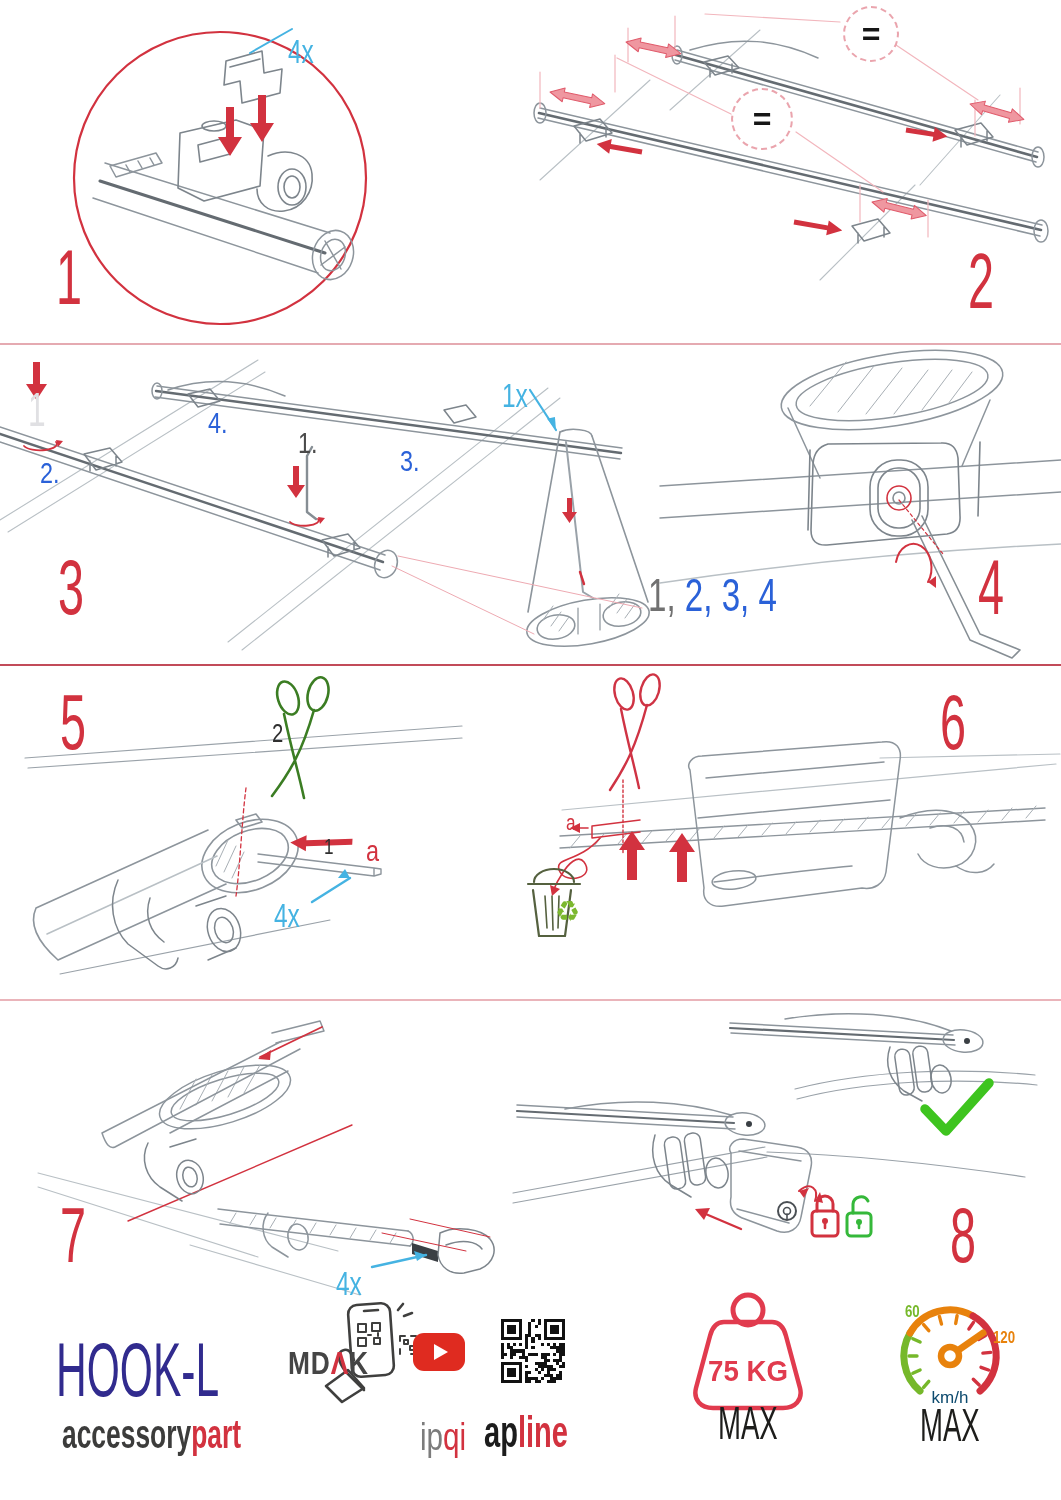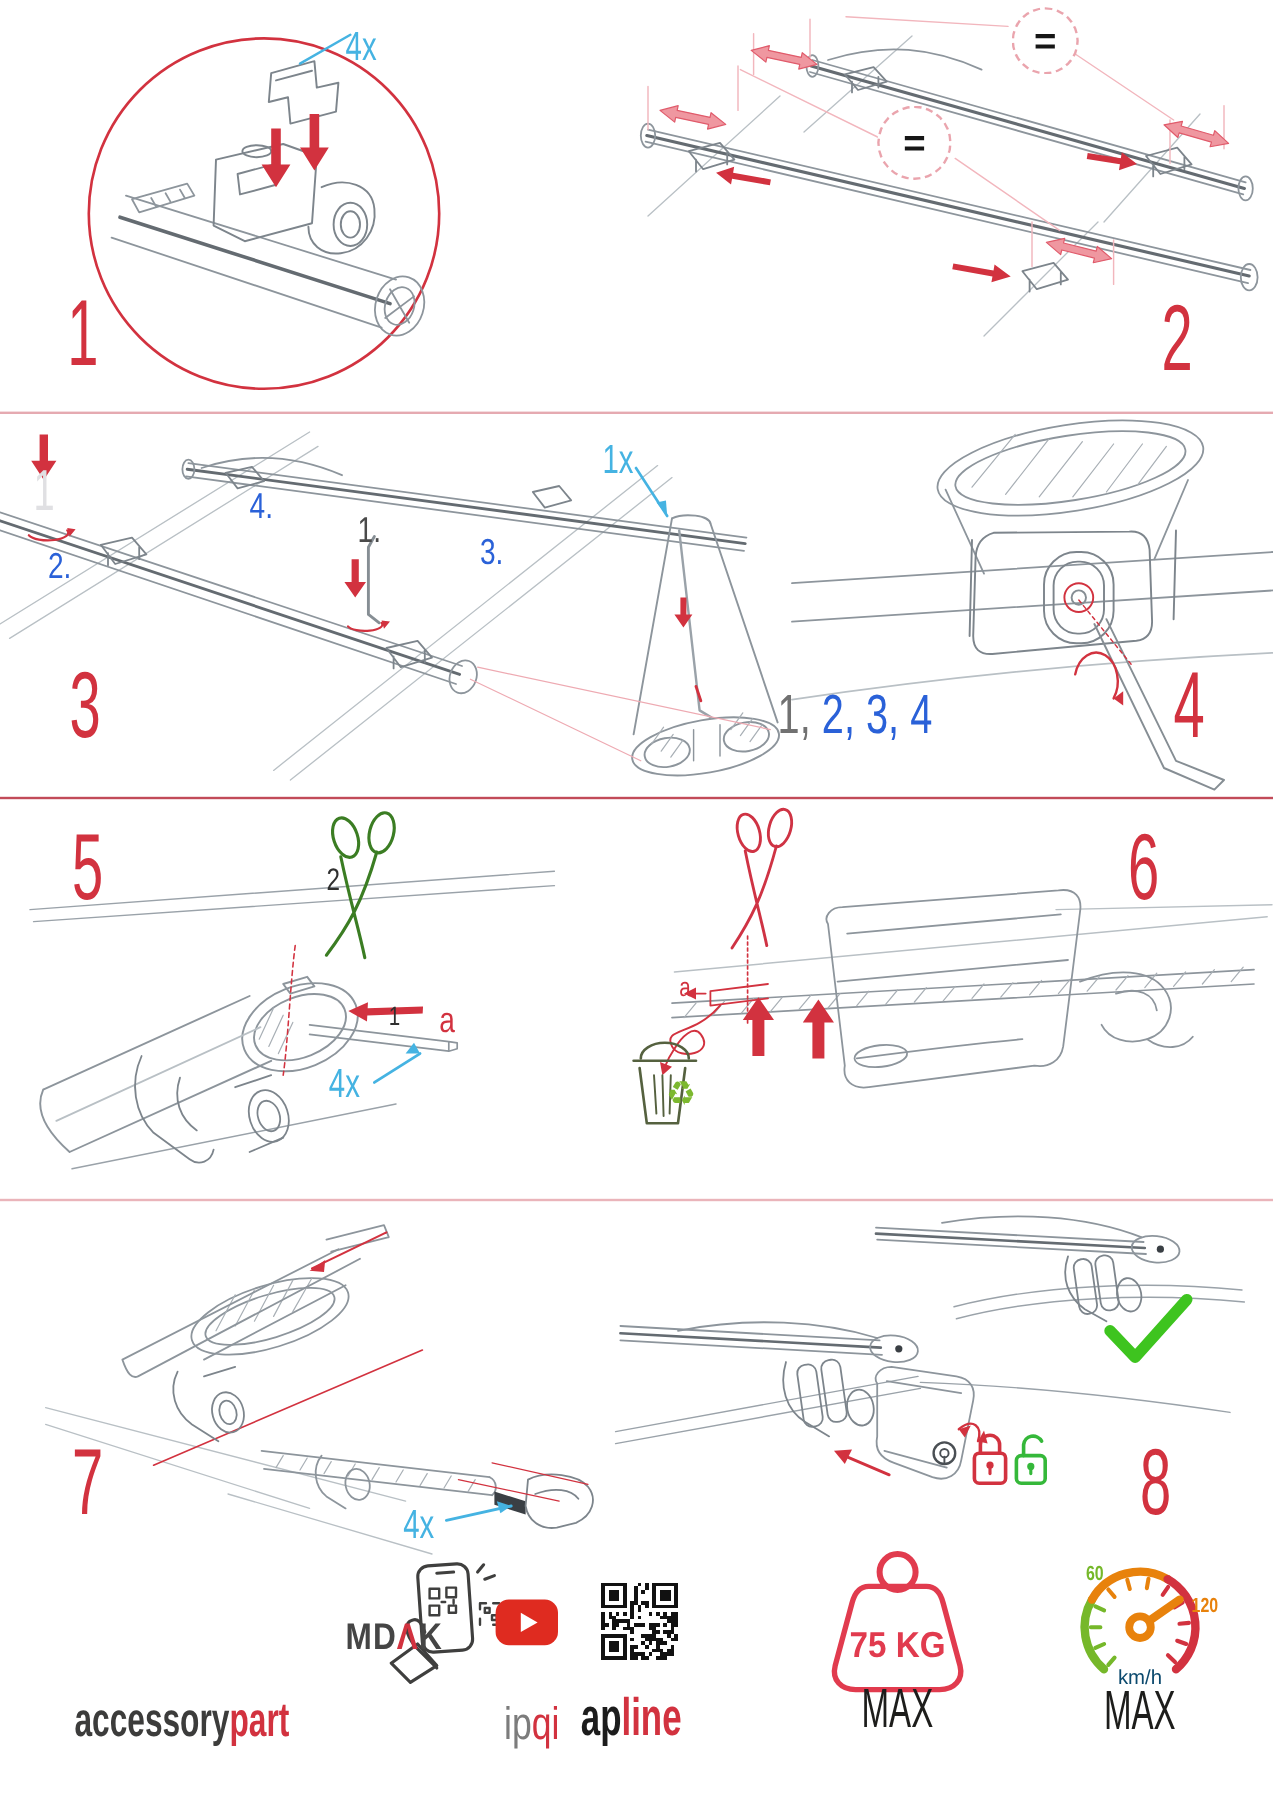--- a/index.html
+++ b/index.html
@@ -8,21 +8,21 @@
           font-family:"Liberation Sans", sans-serif; }
   .abs { position:absolute; }
   svg { position:absolute; overflow:visible; }
   .divider { position:absolute; left:0; width:1061px; height:2px; }
   .d1 { background:#e5aab1; } .d2 { background:#c24b59; } .d3 { background:#eab4ba; }
   .stepnum { color:#d2323f; font-size:78px; line-height:1; }
   .cx { display:inline-block; transform-origin:0 0; }
   .sx60 { transform:scaleX(.60); } .sx56 { transform:scaleX(.56); }
   .sx66 { transform:scaleX(.66); } .sx72 { transform:scaleX(.72); }
   .sx78 { transform:scaleX(.78); } .sx85 { transform:scaleX(.85); }
-  .qty { color:#45b3e2; font-size:34px; line-height:1; }
+  .qty { color:#45b3e2; font-size:34px; line-height:1;margin-top:12px; }
   .sub { color:#2a61d8; font-size:30px; line-height:1; }
   .sub-gray { color:#4a4a4a; }
   .ghost { color:#e0e0e3; font-size:48px; line-height:1; }
   .eq-badge { position:absolute; border:2px dashed #eaa4ad; border-radius:50%;
               display:flex; align-items:center; justify-content:center;
               color:#161616; font-weight:bold; font-size:32px; background:#fff; }
   .seq { font-size:46px; line-height:1;margin-top:16px; }
   .seq .g { color:#717171; } .seq .b { color:#2a61d8; }
   .ptlabel { color:#d2323f; line-height:1; }
   .dk { color:#2f2f2f; line-height:1; }
@@ -384,20 +384,21 @@
     <g stroke="#35b83a" stroke-width="3">
       <rect x="342" y="208" width="24" height="23" rx="4"></rect>
       <path d="M348 208 v-9 a8 8 0 0 1 15 -3"></path>
       <circle cx="354" cy="217" r="3" fill="#35b83a" stroke="none"></circle>
       <path d="M354 217 v6" stroke-width="2.6"></path>
     </g>
     <path d="M420 104 L441 126 L484 78" stroke="#3ec41f" stroke-width="9.5"></path>
   </svg>
   <div class="abs stepnum" style="left:950px;top:1196px"><span class="cx sx60">8</span></div>
 
+  <div class="abs brand-navy" style="left:56px;top:1332px"><span class="cx sx56">HOOK-L</span></div>
   <div class="abs brand-line" style="left:62px;top:1414px">
     <span class="cx sx66"><span class="dark">accessory</span><span class="red">part</span></span>
   </div>
 
   <svg style="left:316px;top:1298px" width="110" height="105" viewBox="0 0 110 105" fill="none" stroke="#3f3f3e" stroke-width="2.6" stroke-linecap="round" stroke-linejoin="round">
     <rect x="34" y="6" width="42" height="72" rx="9" transform="rotate(-4 55 42)"></rect>
     <path d="M48 13 l14 -1"></path>
     <g stroke-width="2">
       <rect x="42" y="26" width="8" height="8"></rect>
         <rect x="56" y="25" width="8" height="8"></rect>

